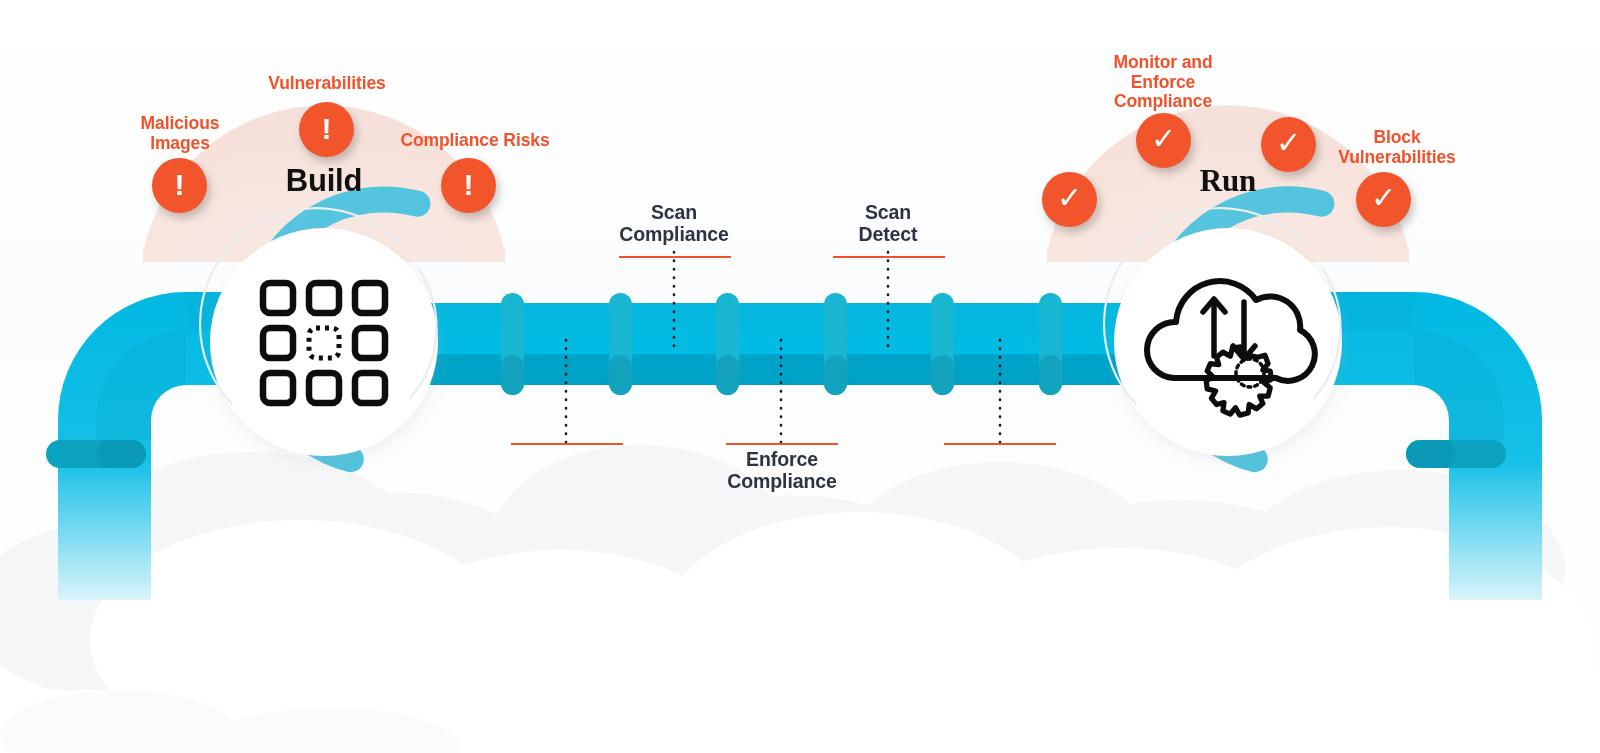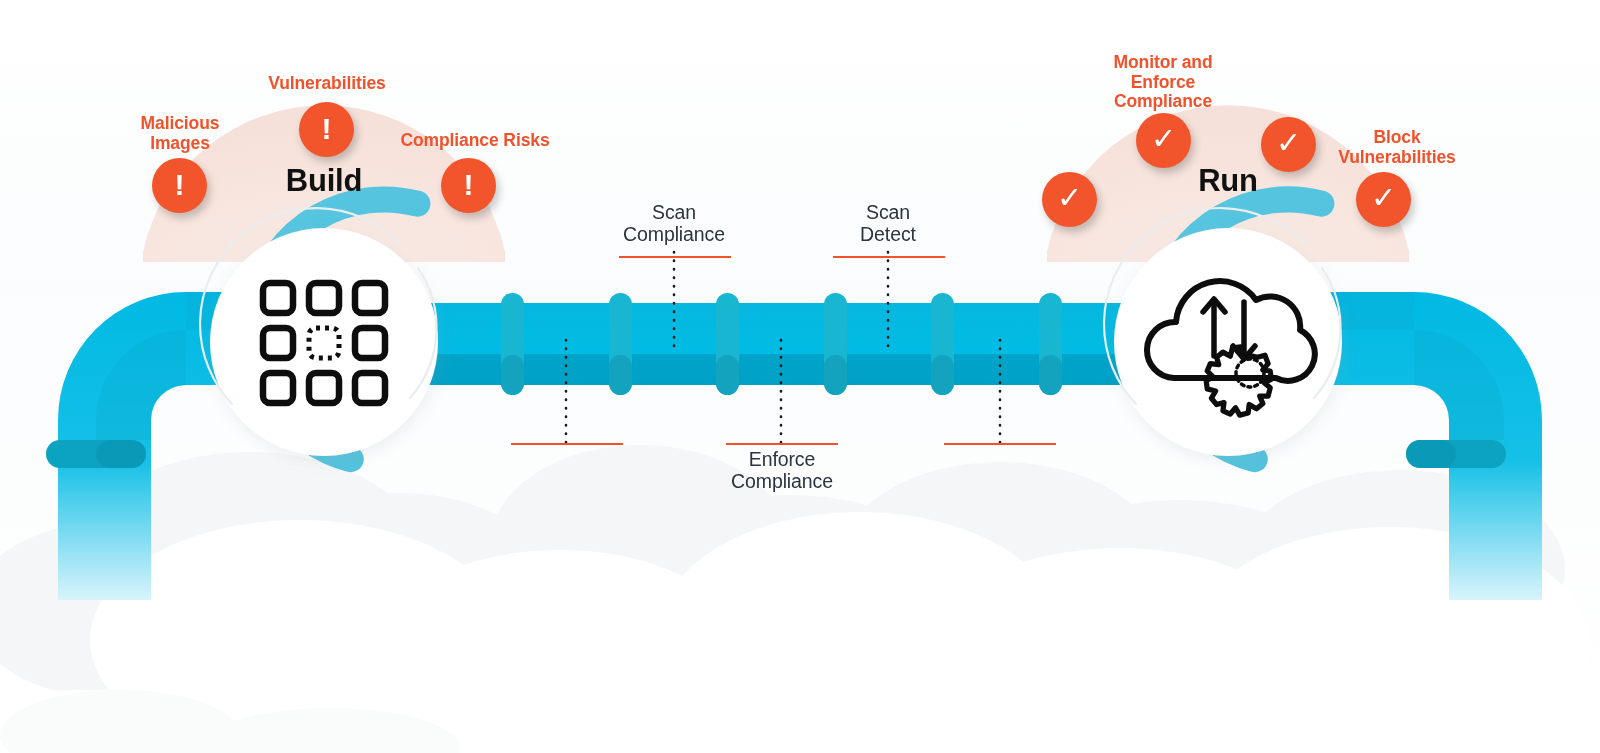--- a/index.html
+++ b/index.html
@@ -24,21 +24,21 @@
     letter-spacing:-0.1px;
   }
   .stage-name{
     color:#111111;
     font-weight:bold;
     font-size:31px;
     letter-spacing:-0.2px;
   }
   .pipe-lbl{
     color:#2B3440;
-    font-weight:normal;
+    font-weight:bold;
     font-size:19.5px;
     letter-spacing:-0.1px;
   }
   .rule{
     position:absolute;
     height:2px;
     background:#F2522B;
   }
   .badge{
     position:absolute;
@@ -269,21 +269,21 @@
 
   <div class="rule" style="left:726px;top:443px;width:112px;"></div>
   <div class="lbl pipe-lbl" style="left:701px;top:449px;width:162px;">
     <span>Enforce</span><br>
     <span>Compliance</span>
   </div>
 
   <div class="rule" style="left:944px;top:443px;width:112px;"></div>
 
   <div class="lbl stage-name" style="left:254px;top:164px;width:140px;">Build</div>
-  <div class="lbl stage-name" style="left:1158px;top:164px;width:140px;">Run</div>
+  <div class="lbl stage-name" style="left:1158px;top:164px;width:140px;font-family:Liberation Serif, serif;">Run</div>
 
   <div class="lbl risk-lbl" style="left:110px;top:114px;width:140px;">
     <span>Malicious</span><br>
     <span>Images</span>
   </div>
   <div class="badge" style="left:152px;top:158px;width:55px;height:55px;">
     <span class="glyph bang">!</span>
   </div>
 
   <div class="lbl risk-lbl" style="left:237px;top:74px;width:180px;">

